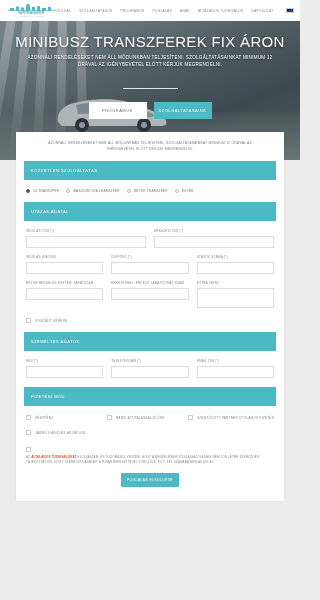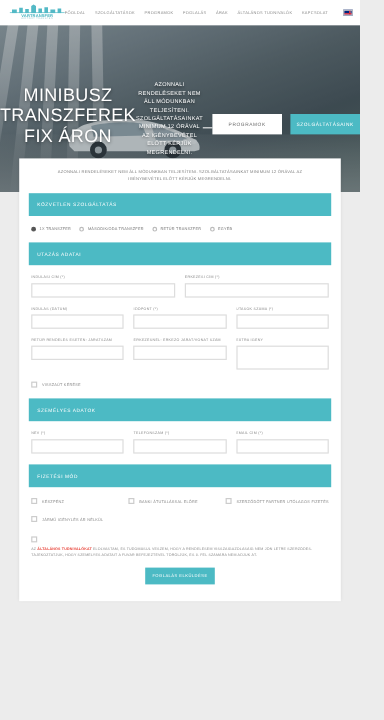--- a/index.html
+++ b/index.html
@@ -55,21 +55,21 @@
   }
   .hero-img .ground {
     position:absolute; left:0; right:0; bottom:0; height:48px;
     background:linear-gradient(to bottom,rgba(120,130,135,.2),rgba(150,158,160,.75));
   }
   .van {
     position:absolute; left:52px; bottom:26px; width:118px; height:42px;
   }
   .hero-tint { position:absolute; inset:0; background:rgba(40,52,58,.30); }
   .hero-content {
-    position:absolute; inset:0; display:flex; 
+    position:absolute; inset:0; display:flex; flex-direction:column;
     align-items:center; padding-top:12px; text-align:center; color:#fff;
   }
   .hero h1 {
     font-size:15px; font-weight:normal; letter-spacing:.3px;
     text-shadow:0 1px 3px rgba(0,0,0,.45);
   }
   .hero p {
     margin-top:4px; font-size:4.6px; line-height:7px; letter-spacing:.25px;
     max-width:252px; text-shadow:0 1px 2px rgba(0,0,0,.5);
   }

